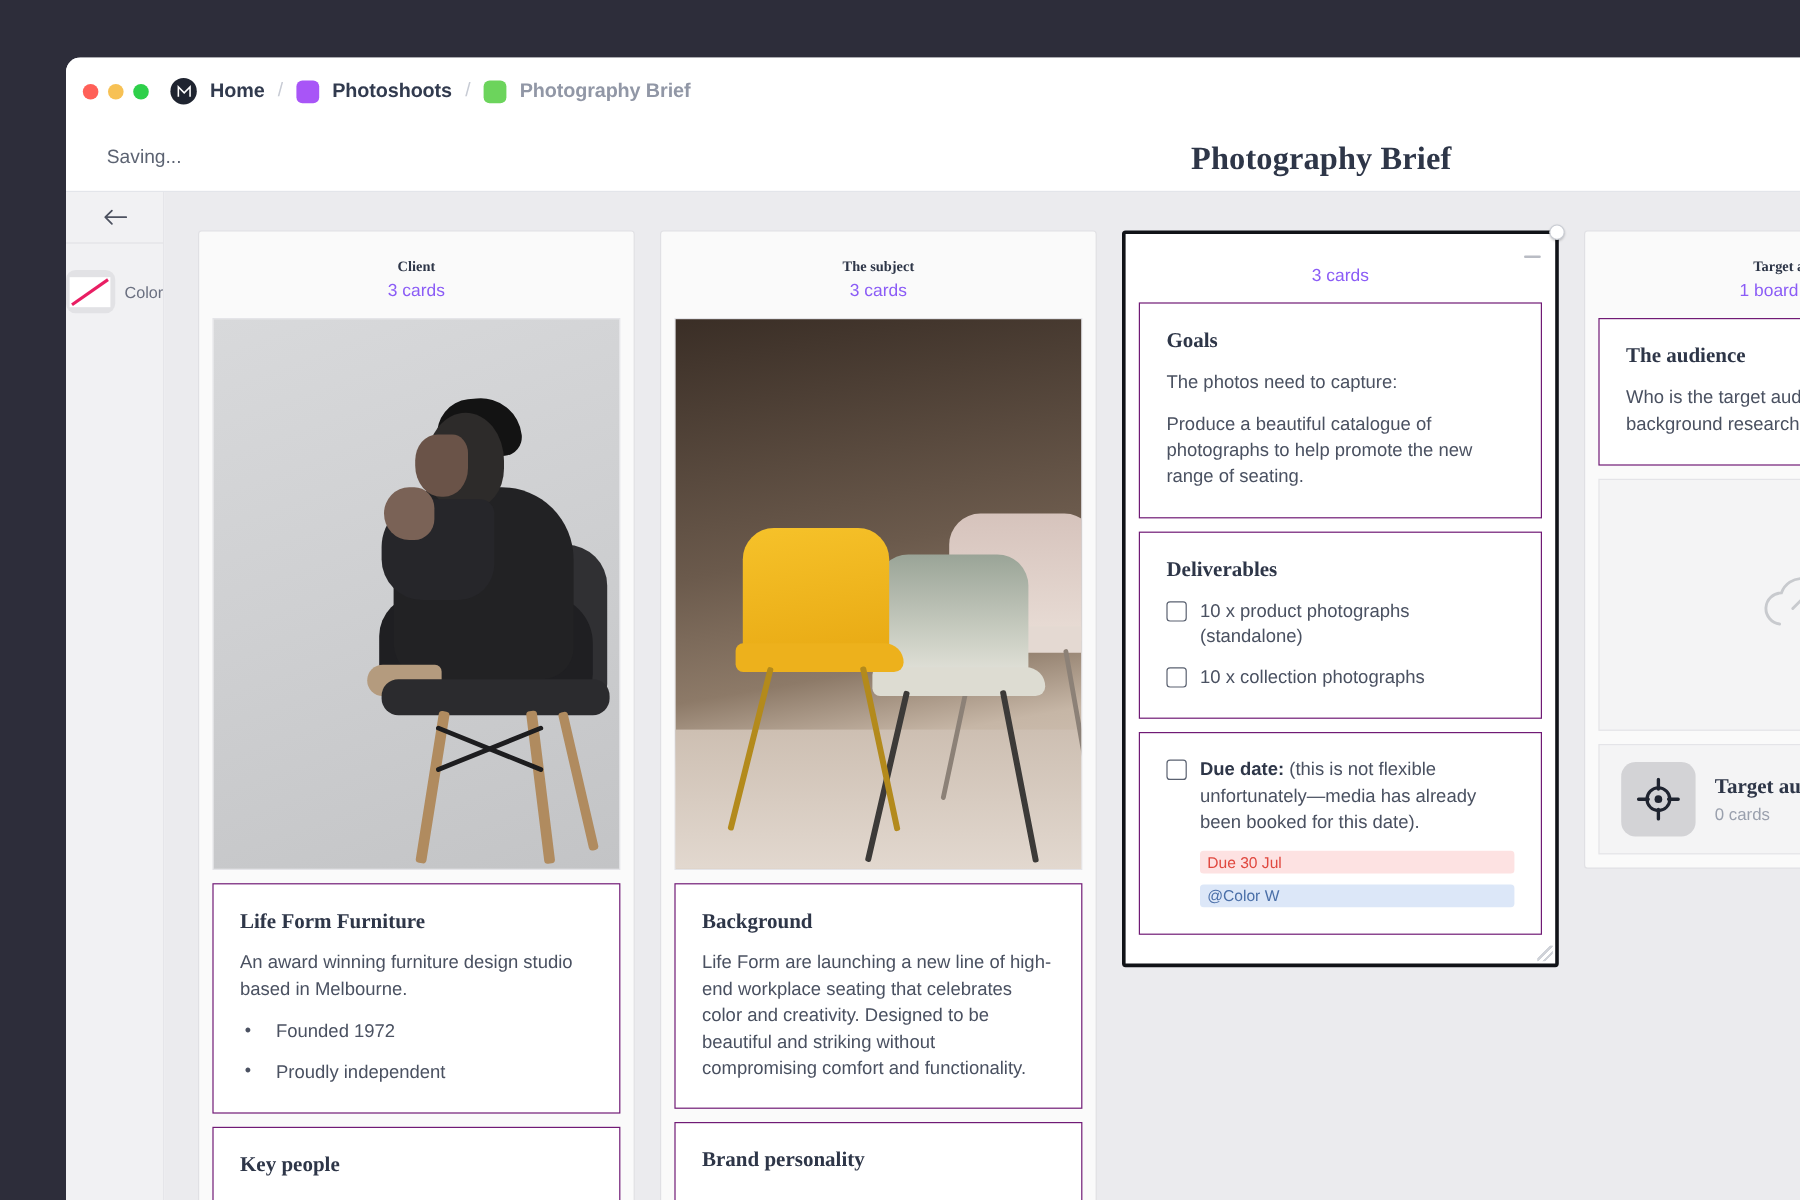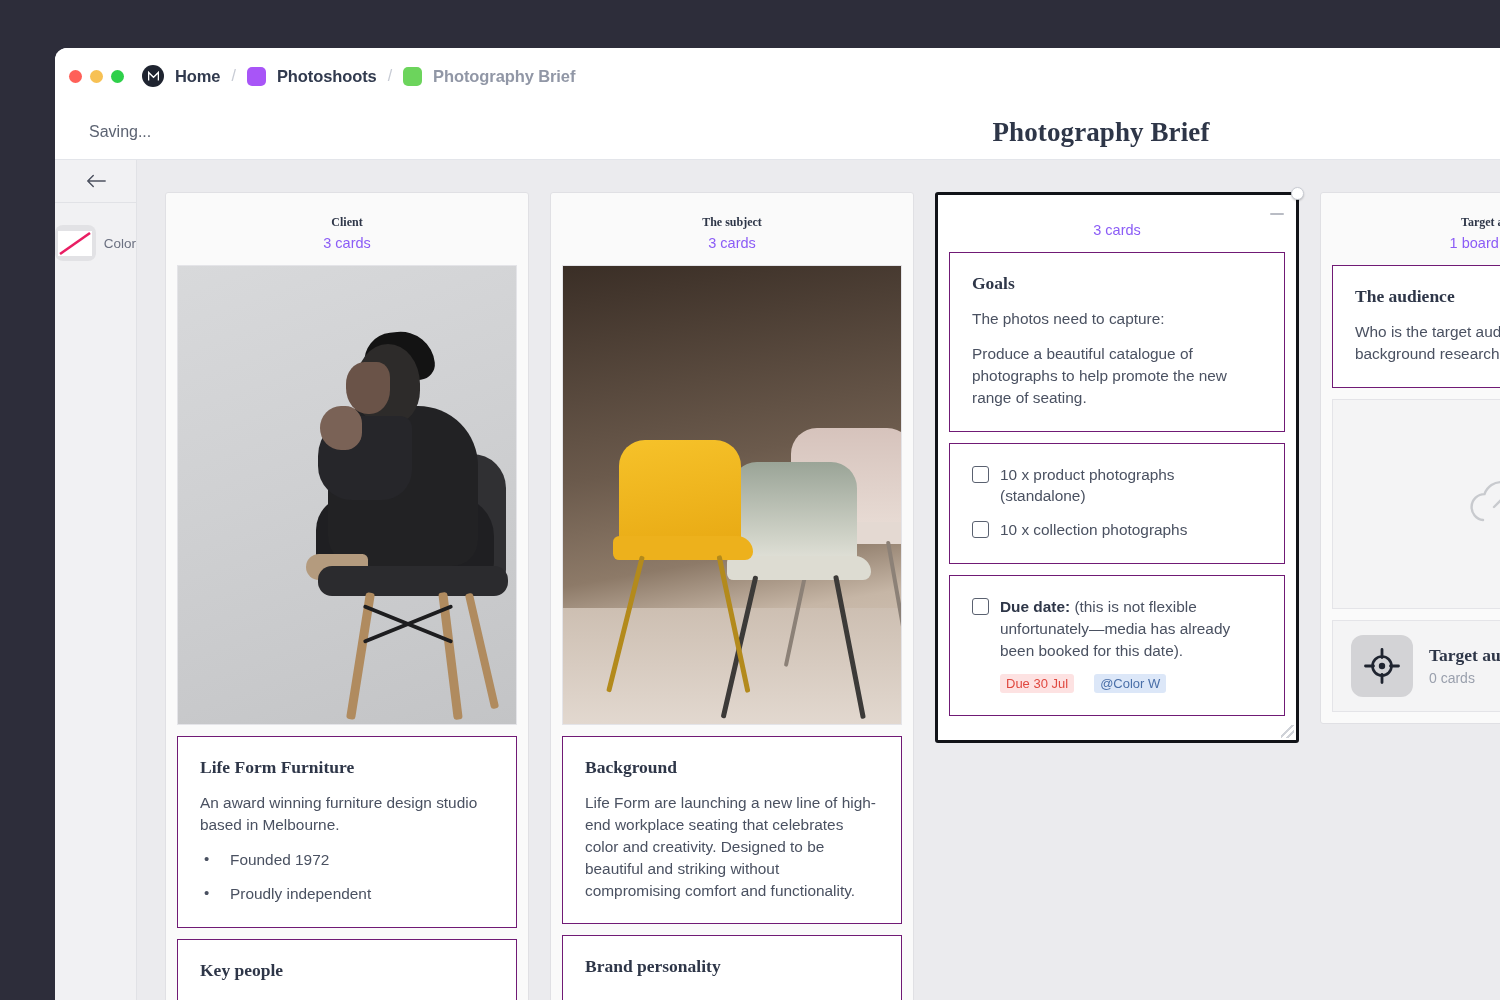--- a/index.html
+++ b/index.html
@@ -176,21 +176,21 @@
 
   .check-row { display: flex; gap: 11px; margin-bottom: 12px; align-items: flex-start; }
   .check-row:last-of-type { margin-bottom: 0; }
   .checkbox {
     flex: 0 0 17px; width: 17px; height: 17px; margin-top: 2px;
     border: 1.6px solid #5a6170; border-radius: 3px; background: #fff;
   }
   .check-text { font-size: 15.4px; line-height: 1.42; color: #4a5161; }
   .check-text b { color: #2e3648; }
 
-  .tags { display: flex; gap: 20px; margin-top: 10px; margin-left: 28px; }
+  .tags { display: flex; gap: 9px; margin-top: 10px; margin-left: 28px; flex-direction: column; }
   .tag { font-size: 13px; padding: 2px 6px; border-radius: 3px; }
   .tag.due { background: #fde2e2; color: #e0483f; }
   .tag.person { background: #dce7f8; color: #4a6fa8; }
 
   
   .ph { width: 100%; display: block; }
   .ph-person {
     height: 458px; position: relative; overflow: hidden;
     background: linear-gradient(160deg, #d8d9db 0%, #cfd0d2 45%, #c3c4c6 100%);
   }
@@ -424,20 +424,21 @@
               <div class="card">
                 <div class="card-body">
                   <div class="card-title">Goals</div>
                   <p class="card-p">The photos need to capture:</p>
                   <p class="card-p">Produce a beautiful catalogue of photographs to help promote the new range of seating.</p>
                 </div>
               </div>
 
               <div class="card">
                 <div class="card-body">
+                  <div class="card-title">Deliverables</div>
                   <div class="check-row">
                     <span class="checkbox"></span>
                     <span class="check-text">10 x product photographs (standalone)</span>
                   </div>
                   <div class="check-row">
                     <span class="checkbox"></span>
                     <span class="check-text">10 x collection photographs</span>
                   </div>
                 </div>
               </div>

